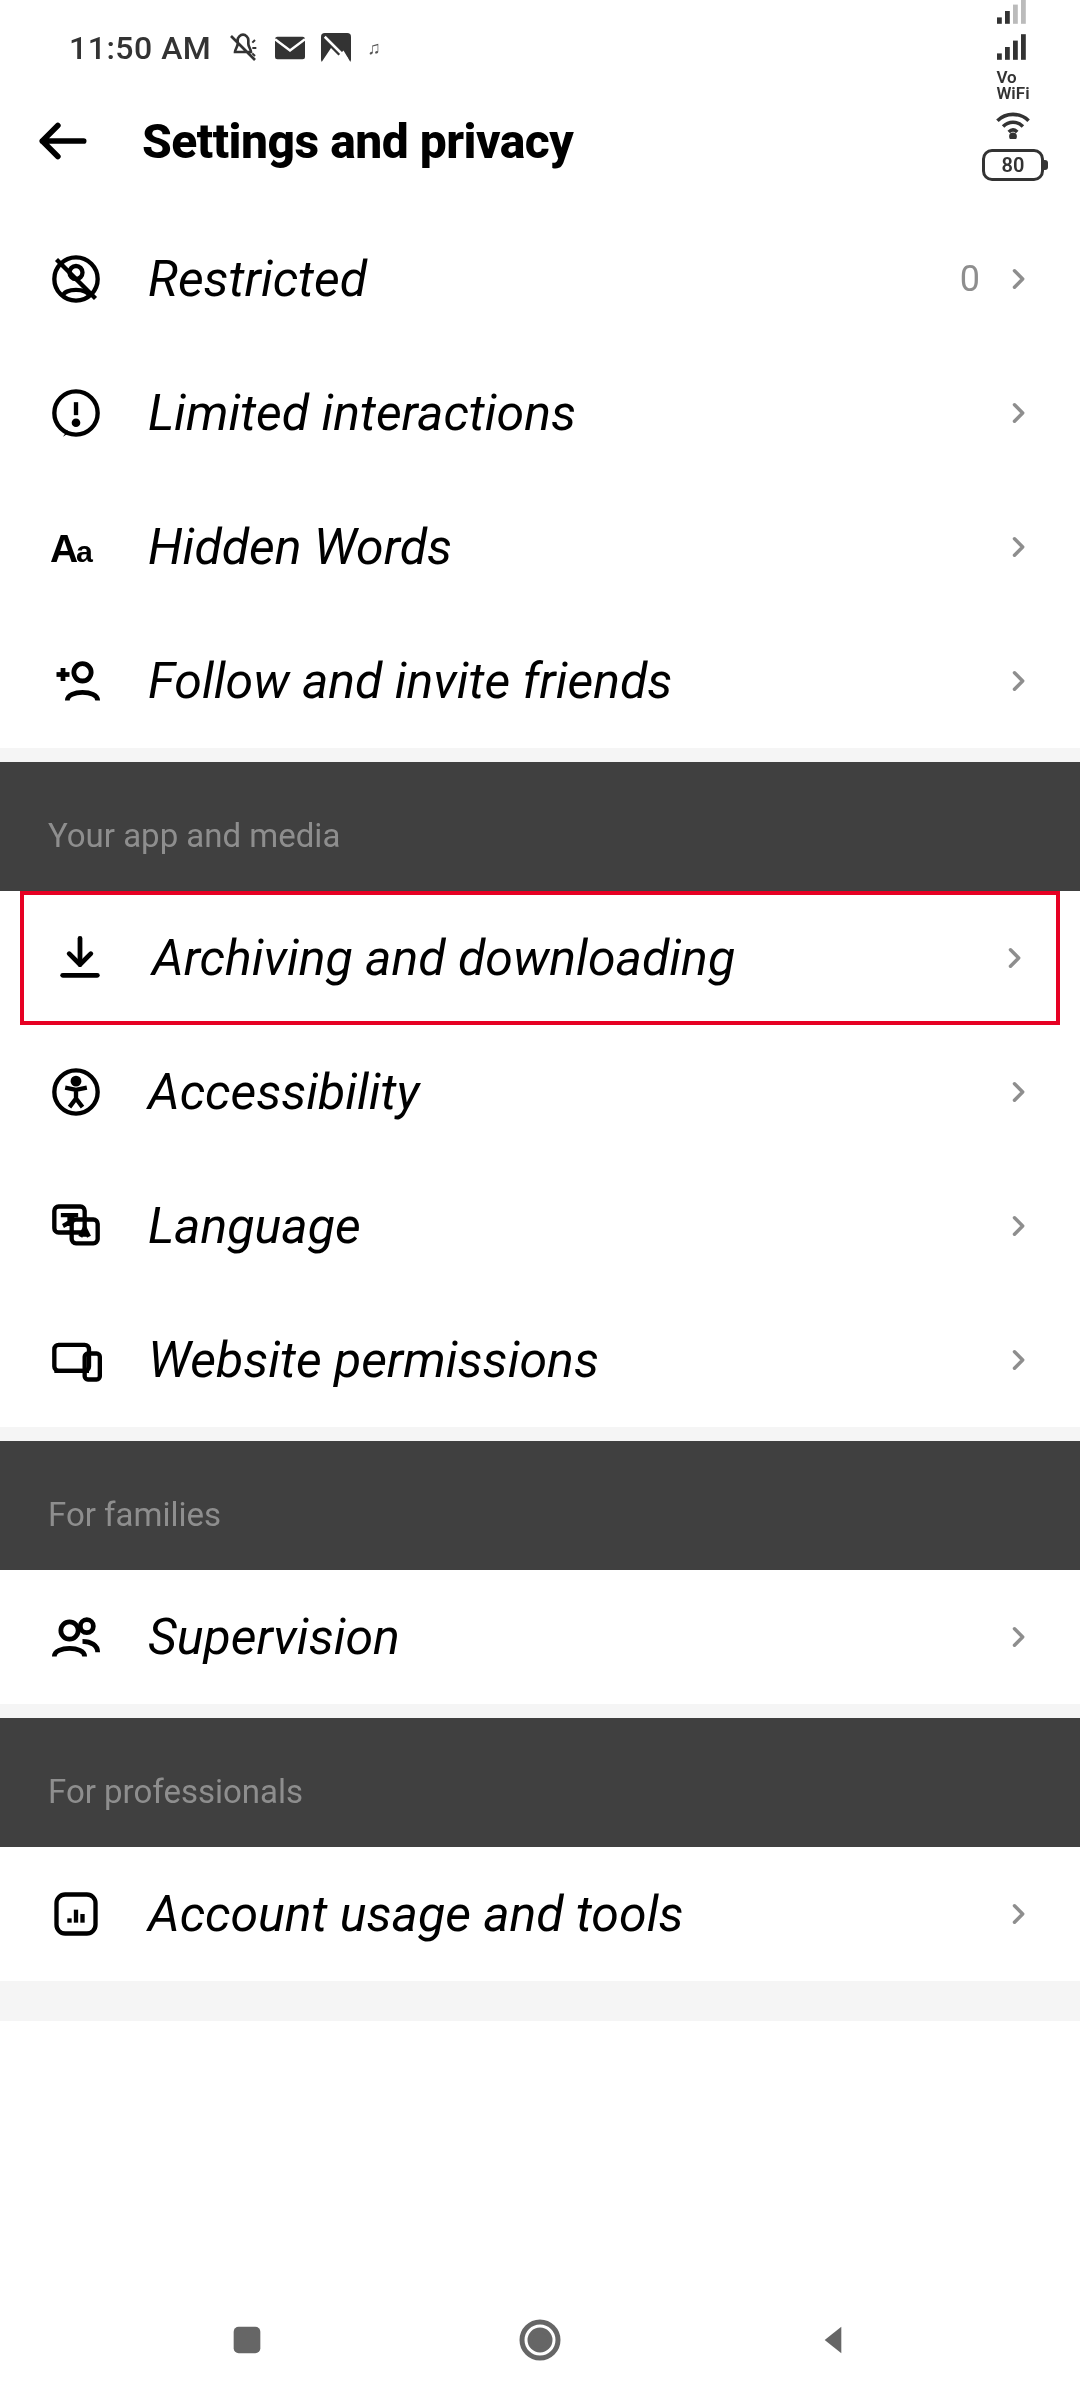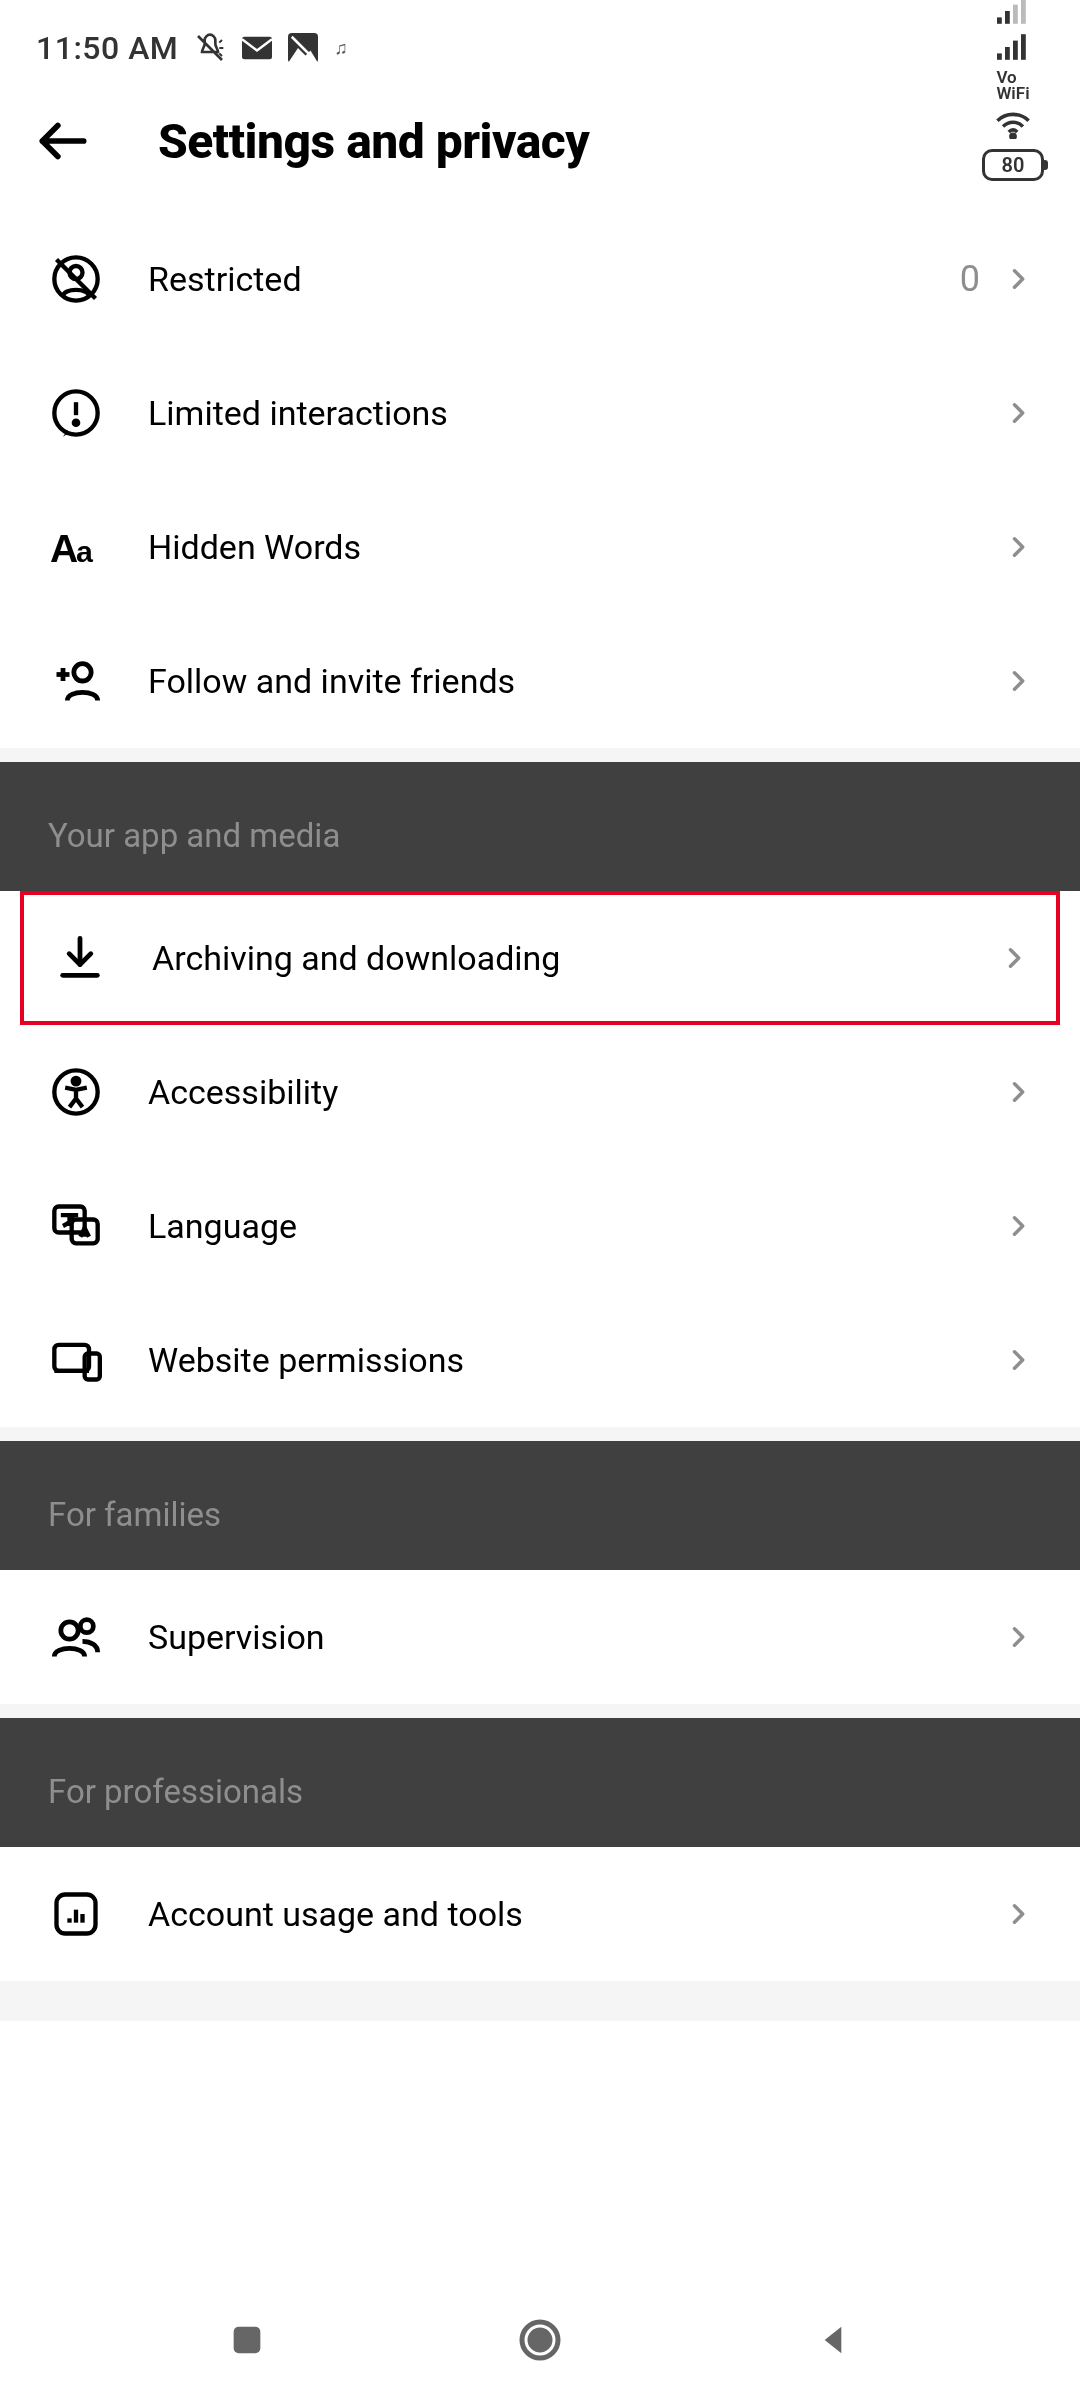--- a/index.html
+++ b/index.html
@@ -23,20 +23,21 @@
       padding: 16px 36px 8px 36px;
       height: 88px;
       font-size: 30px;
       font-weight: 500;
       color: #333;
     }
     .status-left {
       display: flex;
       align-items: center;
       gap: 16px;
+      margin-left: 33px;
     }
     .status-right {
       display: flex;
       align-items: center;
       gap: 10px;
       flex-direction: column;
     }
     .status-time {
       font-size: 32px;
       font-weight: 500;
@@ -81,21 +82,21 @@
       font-size: 14px;
       font-weight: 800;
       padding: 3px 4px;
       border-radius: 5px;
       line-height: 0.9;
     }
     .header {
       display: flex;
       align-items: center;
       padding: 18px 28px 36px 28px;
-      gap: 60px;
+      gap: 44px;
     }
     .back-arrow {
       width: 70px;
       height: 70px;
       display: flex;
       align-items: center;
       justify-content: center;
     }
     .page-title {
       font-size: 48px;
@@ -114,24 +115,25 @@
     .list-icon {
       width: 56px;
       height: 56px;
       display: flex;
       align-items: center;
       justify-content: center;
       margin-right: 44px;
       flex-shrink: 0;
     }
     .list-label {
-      font-size: 34px;
+      font-size: 50px;
       font-weight: 400;
       color: #000;
       flex: 1;
+      font-style: italic;
     }
     .list-value {
       font-size: 36px;
       color: #8e8e8e;
       margin-right: 24px;
     }
     .chevron {
       width: 28px;
       height: 28px;
       flex-shrink: 0;

